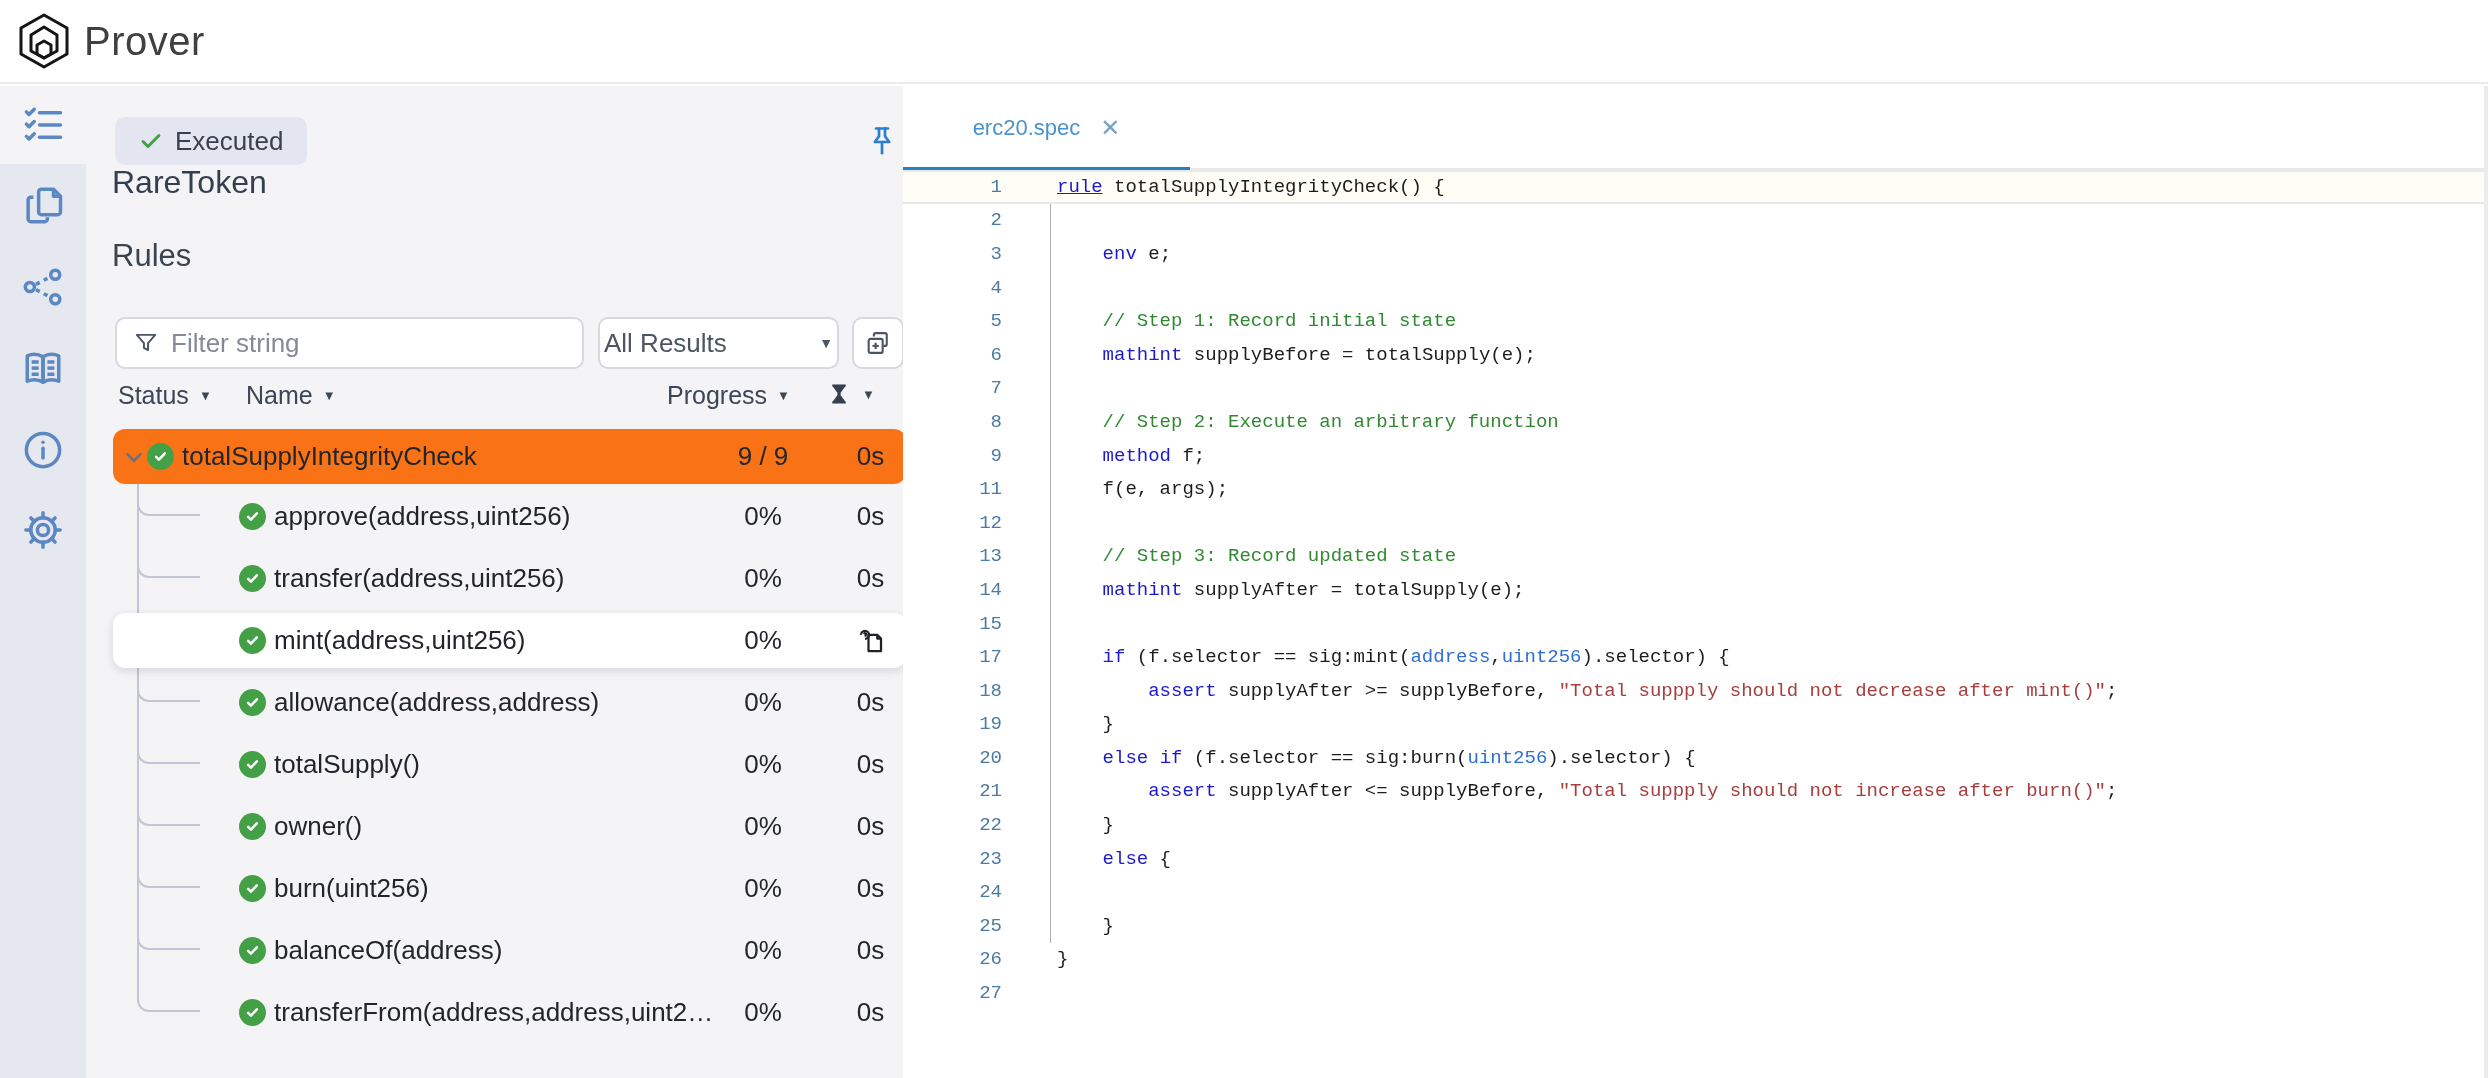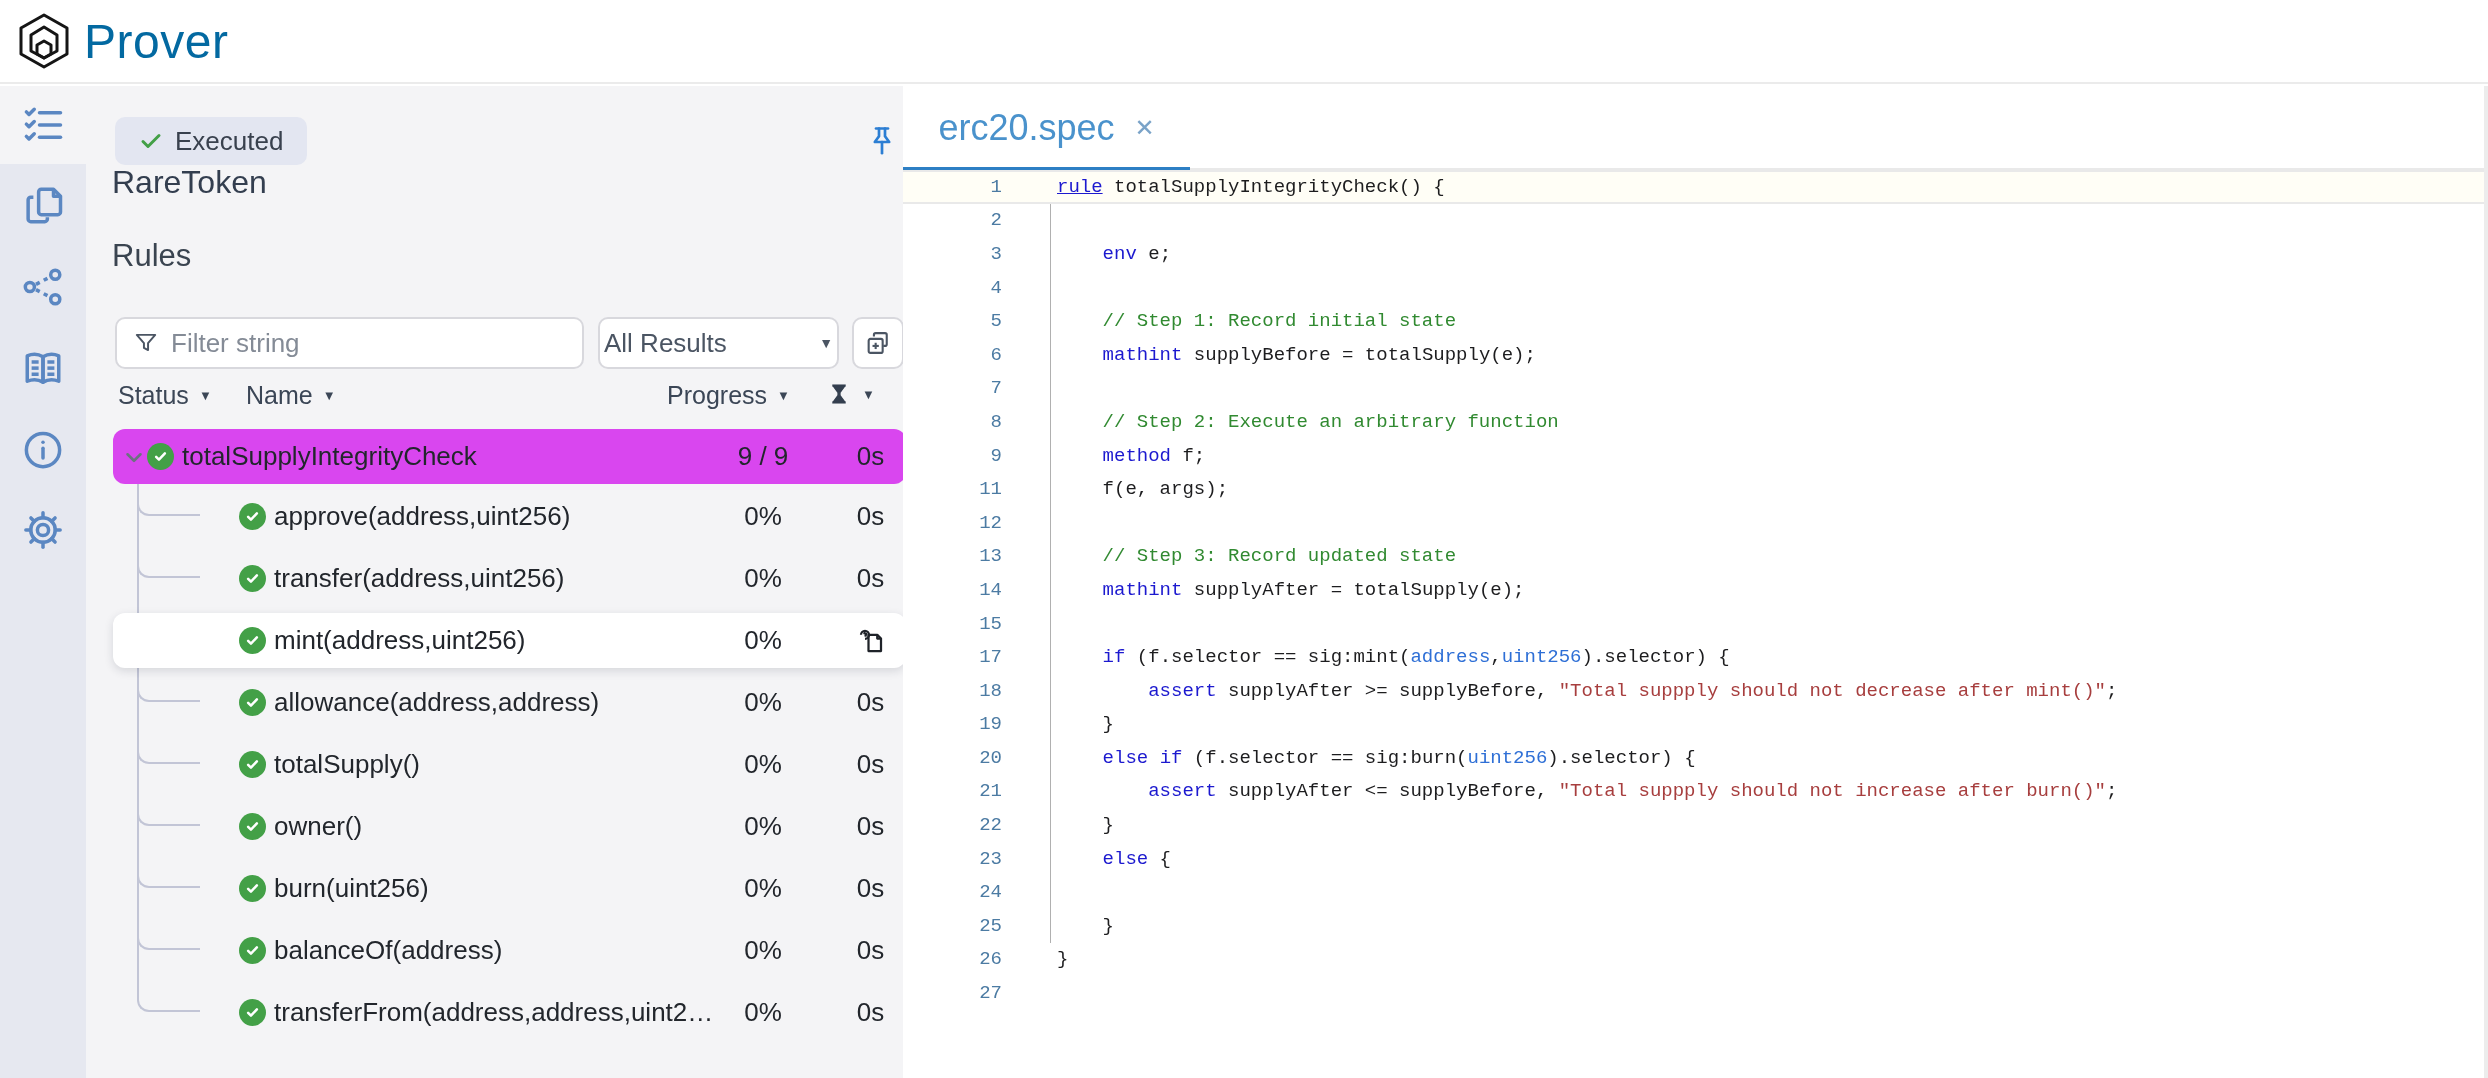--- a/index.html
+++ b/index.html
@@ -4,21 +4,21 @@
 <style>
   * { margin:0; padding:0; box-sizing:border-box; }
   html,body { width:2488px; height:1078px; overflow:hidden; background:#fff;
               font-family:"Liberation Sans", sans-serif; }
 
   
   .app-header { position:absolute; left:0; top:0; width:2488px; height:84px;
                 background:#fff; border-bottom:2px solid #ebebeb; display:flex; align-items:center; }
   .logo-wrap { display:flex; align-items:center; gap:14px; margin-left:18px; }
   .logo-mark { width:52px; height:56px; }
-  .app-title { font-size:48px; font-weight:500; color:#0369a1; letter-spacing:.5px; }
+  .app-title { font-size:40px; font-weight:500; color:#404040; letter-spacing:.5px; }
 
   
   .rail { position:absolute; left:0; top:86px; width:86px; height:992px; background:#e6e8f0; }
   .rail-item { position:absolute; left:0; width:86px; height:78px; display:flex;
                align-items:center; justify-content:center; color:#5b87c2; cursor:pointer; }
   .rail-item.active { background:#f4f4f6; }
   .rail-item svg { width:42px; height:42px; }
 
   
   .panel { position:absolute; left:86px; top:86px; width:817px; height:992px; background:#f4f4f6; }
@@ -51,40 +51,40 @@
   
   .thead { position:absolute; left:0; top:295px; width:817px; height:36px; color:#3b4656; font-size:25px; }
   .th { position:absolute; display:flex; align-items:center; gap:10px; cursor:pointer; }
   .th .caret { color:#3b4656; font-size:13px; }
   .th-hourglass svg { width:26px; height:26px; color:#343f4f; }
 
   
   .rows { position:absolute; left:0; top:0; width:817px; height:992px; }
   .row { position:absolute; left:27px; width:793px; height:55px; border-radius:12px;
          display:flex; align-items:center; font-size:26px; color:#22262c; cursor:pointer; }
-  .row.parent { background:#d946ef; }
+  .row.parent { background:#f97316; }
   .row.hovered { background:#ffffff; box-shadow:0 3px 10px rgba(30,35,60,.14); }
   .chev { width:26px; height:26px; color:#6b7280; margin-left:8px; flex:0 0 auto; }
   .check { width:27px; height:27px; border-radius:50%; background:#43a047; display:flex;
            align-items:center; justify-content:center; flex:0 0 auto; }
   .check svg { width:15px; height:15px; color:#fff; }
   .row .name { margin-left:8px; white-space:nowrap; overflow:hidden; }
   .col-progress { position:absolute; left:560px; width:180px; text-align:center; }
   .col-duration { position:absolute; left:700px; width:115px; text-align:center; }
   .col-duration svg { width:30px; height:30px; color:#1f2329; vertical-align:middle; }
   .elbow { position:absolute; border-left:2px solid #c2c5d6; border-bottom:2px solid #c2c5d6;
            border-bottom-left-radius:12px; }
   .vline { position:absolute; border-left:2px solid #c2c5d6; }
 
   
   .editor { position:absolute; left:903px; top:86px; width:1585px; height:992px; background:#fff; }
   .tabbar { position:absolute; left:0; top:0; width:1585px; height:84px; border-bottom:2px solid #e9e9e9; }
   .tab { position:absolute; left:0; top:0; width:287px; height:84px; display:flex; align-items:center;
          justify-content:center; gap:20px; cursor:pointer; }
-  .tab-label { font-size:36px; color:#4a92cc; }
+  .tab-label { font-size:22px; color:#4a92cc; }
   .tab-close { font-size:24px; color:#7aa3c8; cursor:pointer; }
   .tab-underline { position:absolute; left:0; bottom:-2px; width:287px; height:5px; background:#2d7fc4; }
 
   .code { position:absolute; left:0; top:84px; width:1585px; height:908px; overflow:hidden;
           font-family:"Liberation Mono","DejaVu Sans Mono", monospace; font-size:19px; }
   .code-line { position:relative; height:33.6px; display:flex; align-items:center; white-space:pre; }
   .code-line.active { background:#fffef6; box-shadow:inset 0 2px 0 #e9e9e9, inset 0 -2px 0 #e9e9e9; }
   .ln { width:99px; text-align:right; color:#4c7ba3; flex:0 0 auto; }
   .code-line pre { margin-left:55px; font:inherit; color:#1d1d1f; }
   .guide { position:absolute; left:147px; top:0; bottom:0; width:0; border-left:1.5px solid #b0b0b0; }

